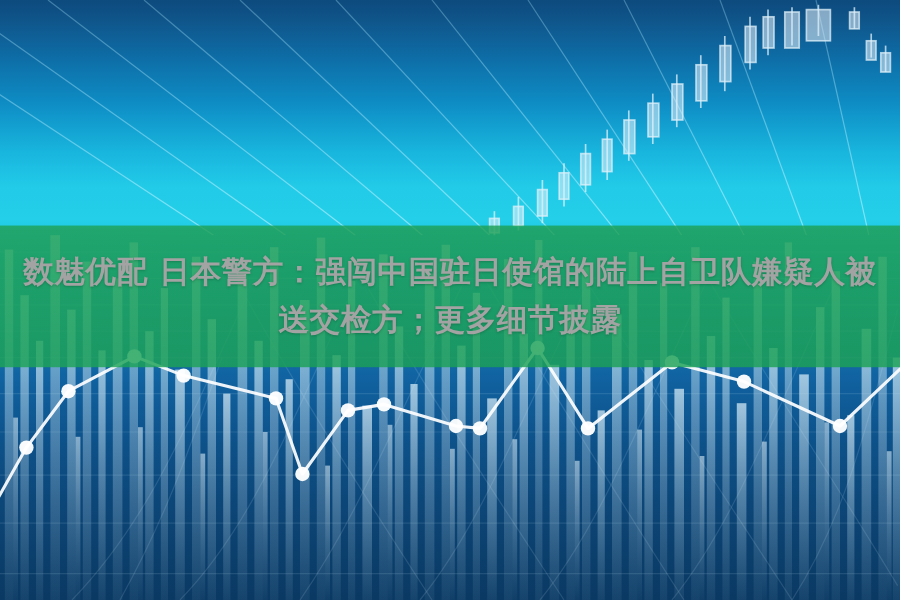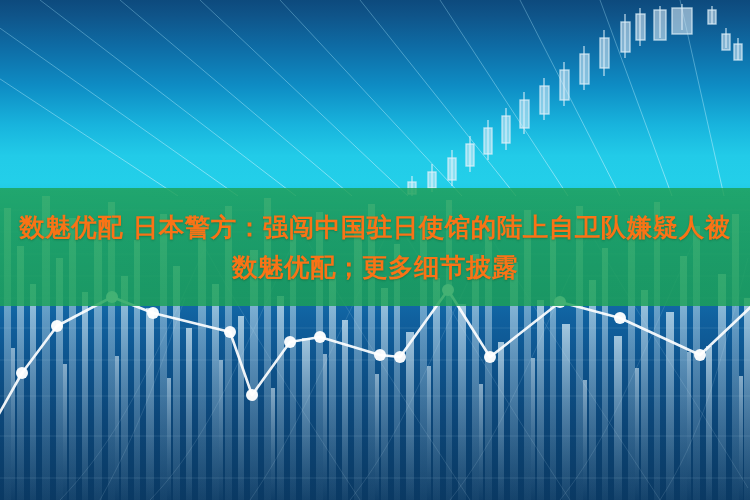--- a/index.html
+++ b/index.html
@@ -101,21 +101,21 @@
     top: 188px;
     width: 750px;
     height: 118px;
     display: flex;
     flex-direction: column;
     align-items: center;
     justify-content: center;
     z-index: 40;
   }
   .hl-line {
-    color: #f97316;
+    color: #a3a3a3;
     font-weight: bold;
     font-size: 25px;
     line-height: 40px;
     letter-spacing: 0.5px;
     white-space: nowrap;
     text-align: center;
     text-shadow: 0 1px 2px rgba(0,60,30,0.30);
   }
   .hl-line.l1 { font-size: 25.5px; }
   .hl-line.l2 { font-size: 25.5px; }
@@ -369,16 +369,16 @@
         <circle cx="700" cy="355" r="6"></circle>
       </g>
     </svg>
   </div>
 
   <div class="layer" id="greenband"></div>
   <div class="layer" id="greenband-tint"></div>
 
   <div id="headline">
     <div class="hl-line l1">数魅优配 日本警方：强闯中国驻日使馆的陆上自卫队嫌疑人被</div>
-    <div class="hl-line l2">数魅优配；更多细节披露</div>
+    <div class="hl-line l2">送交检方；更多细节披露</div>
   </div>
 
 </div>
 
 </body></html>

